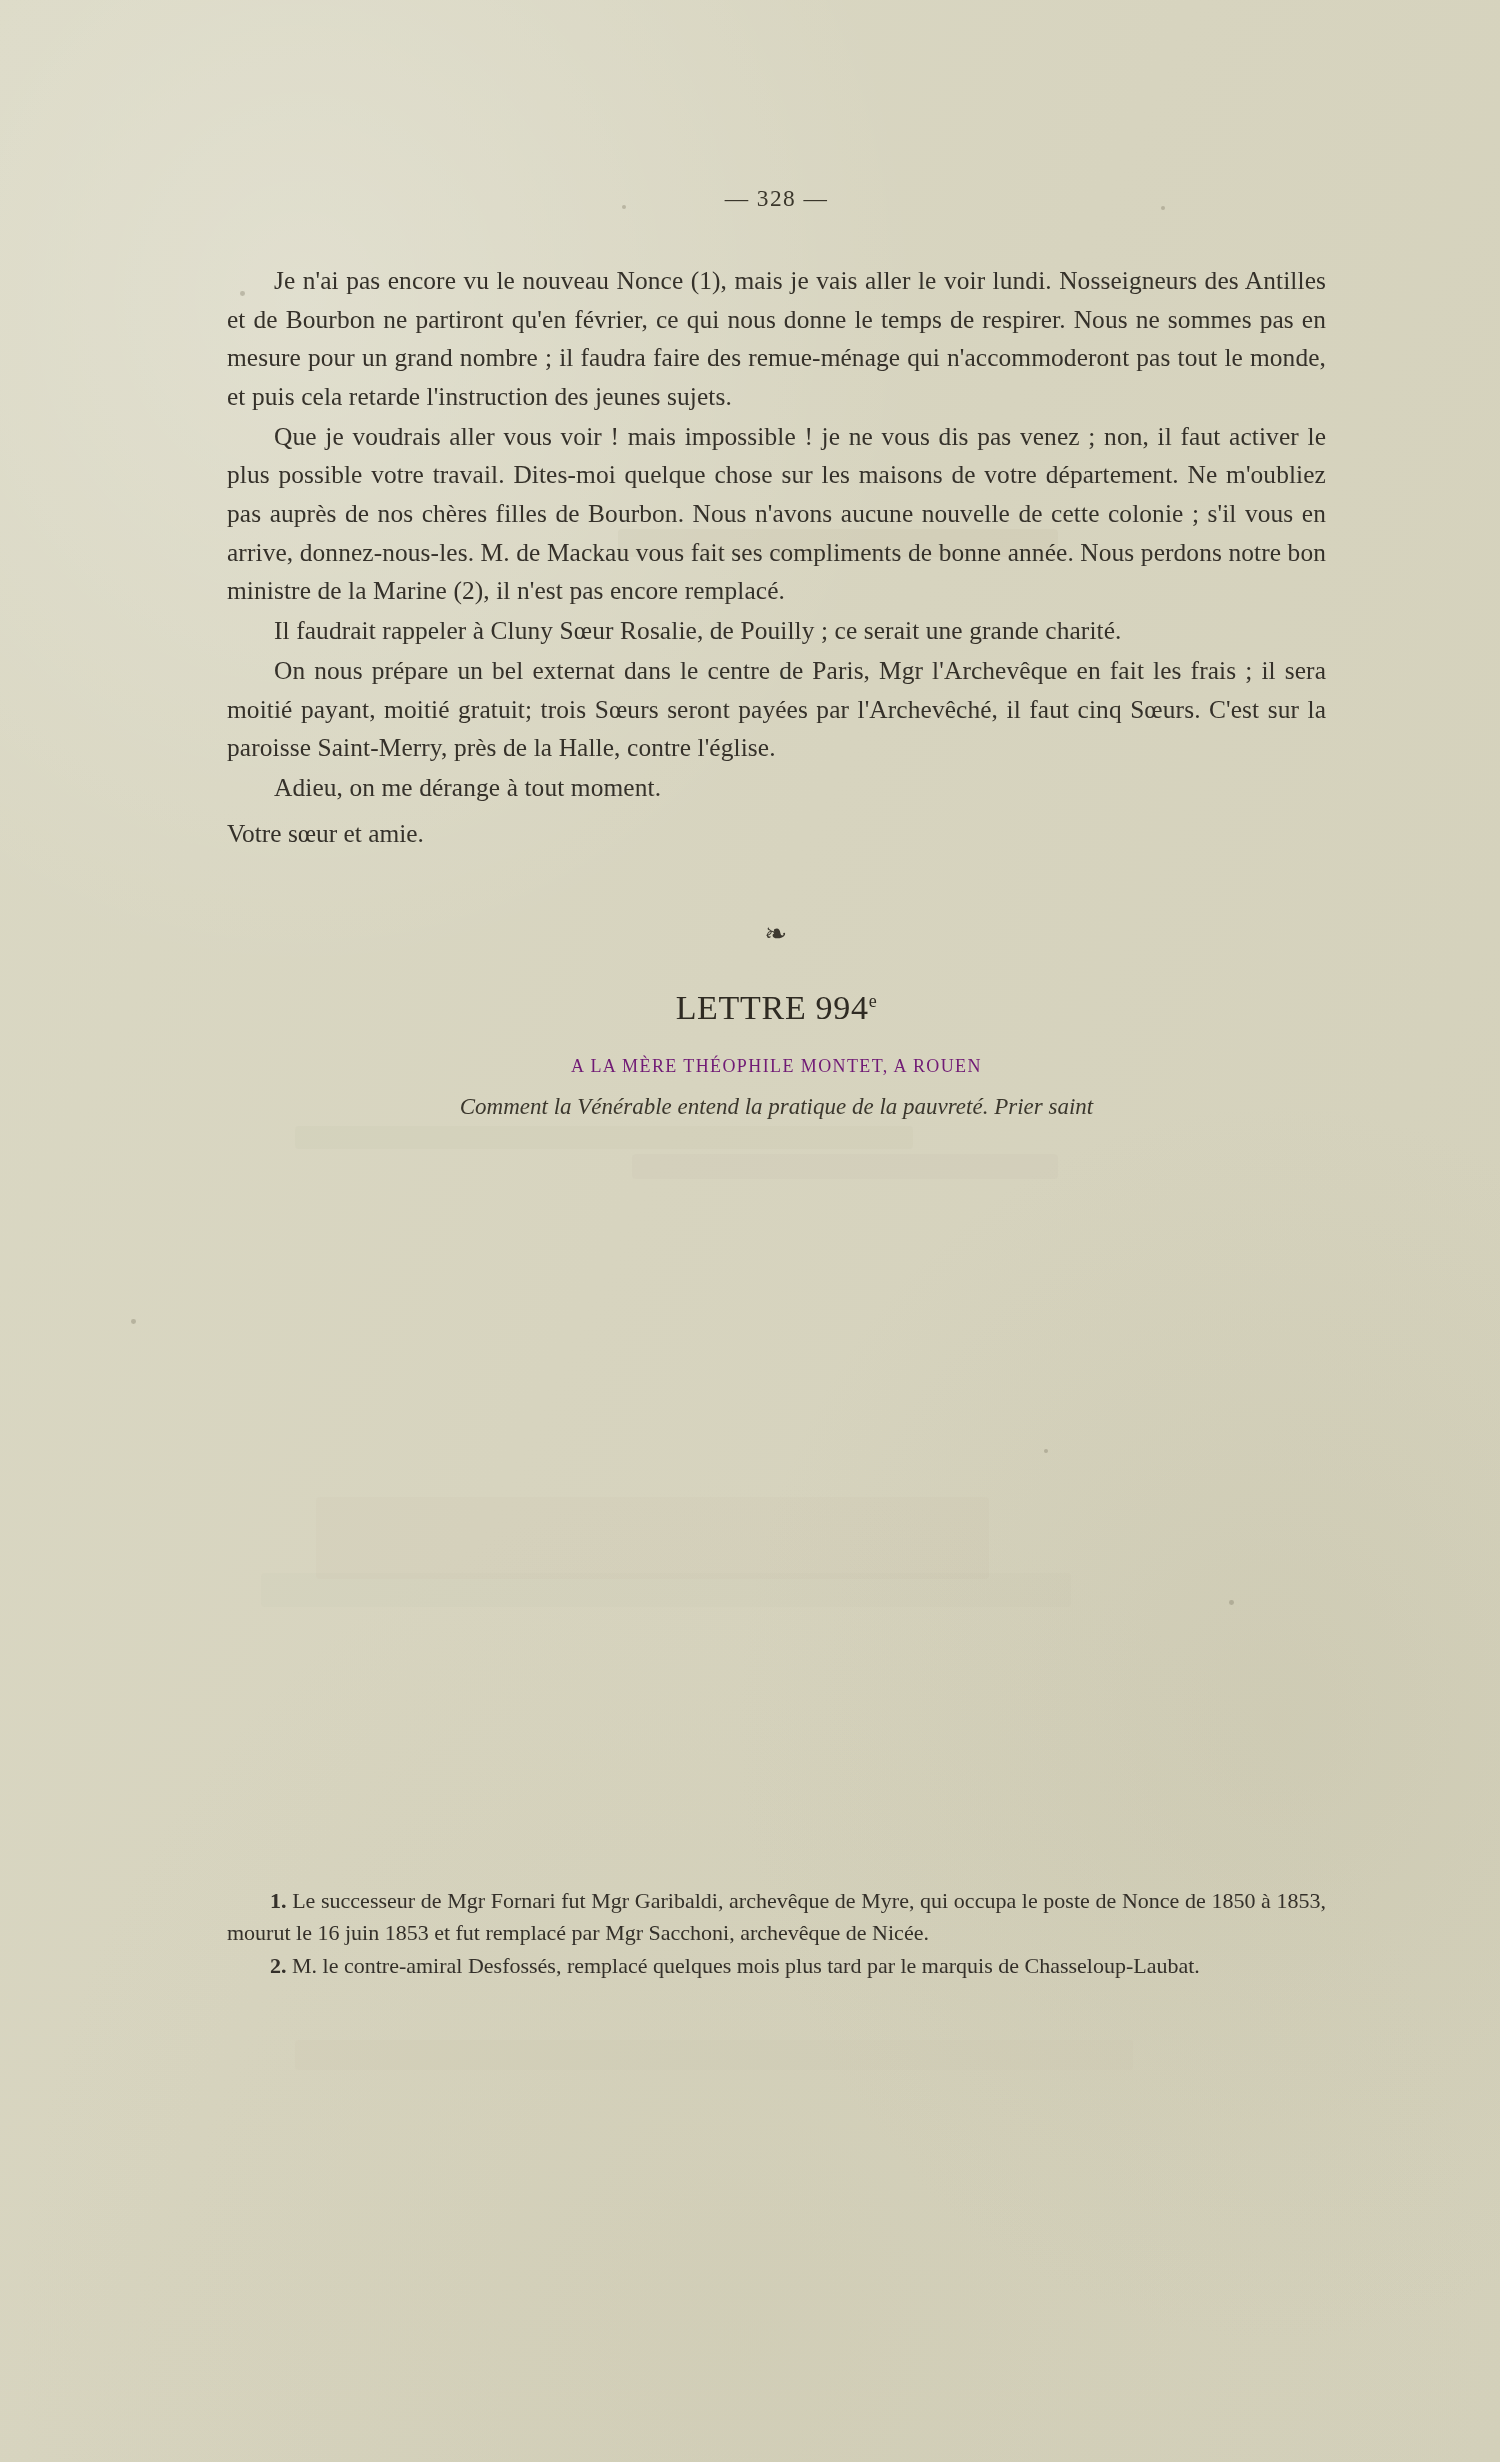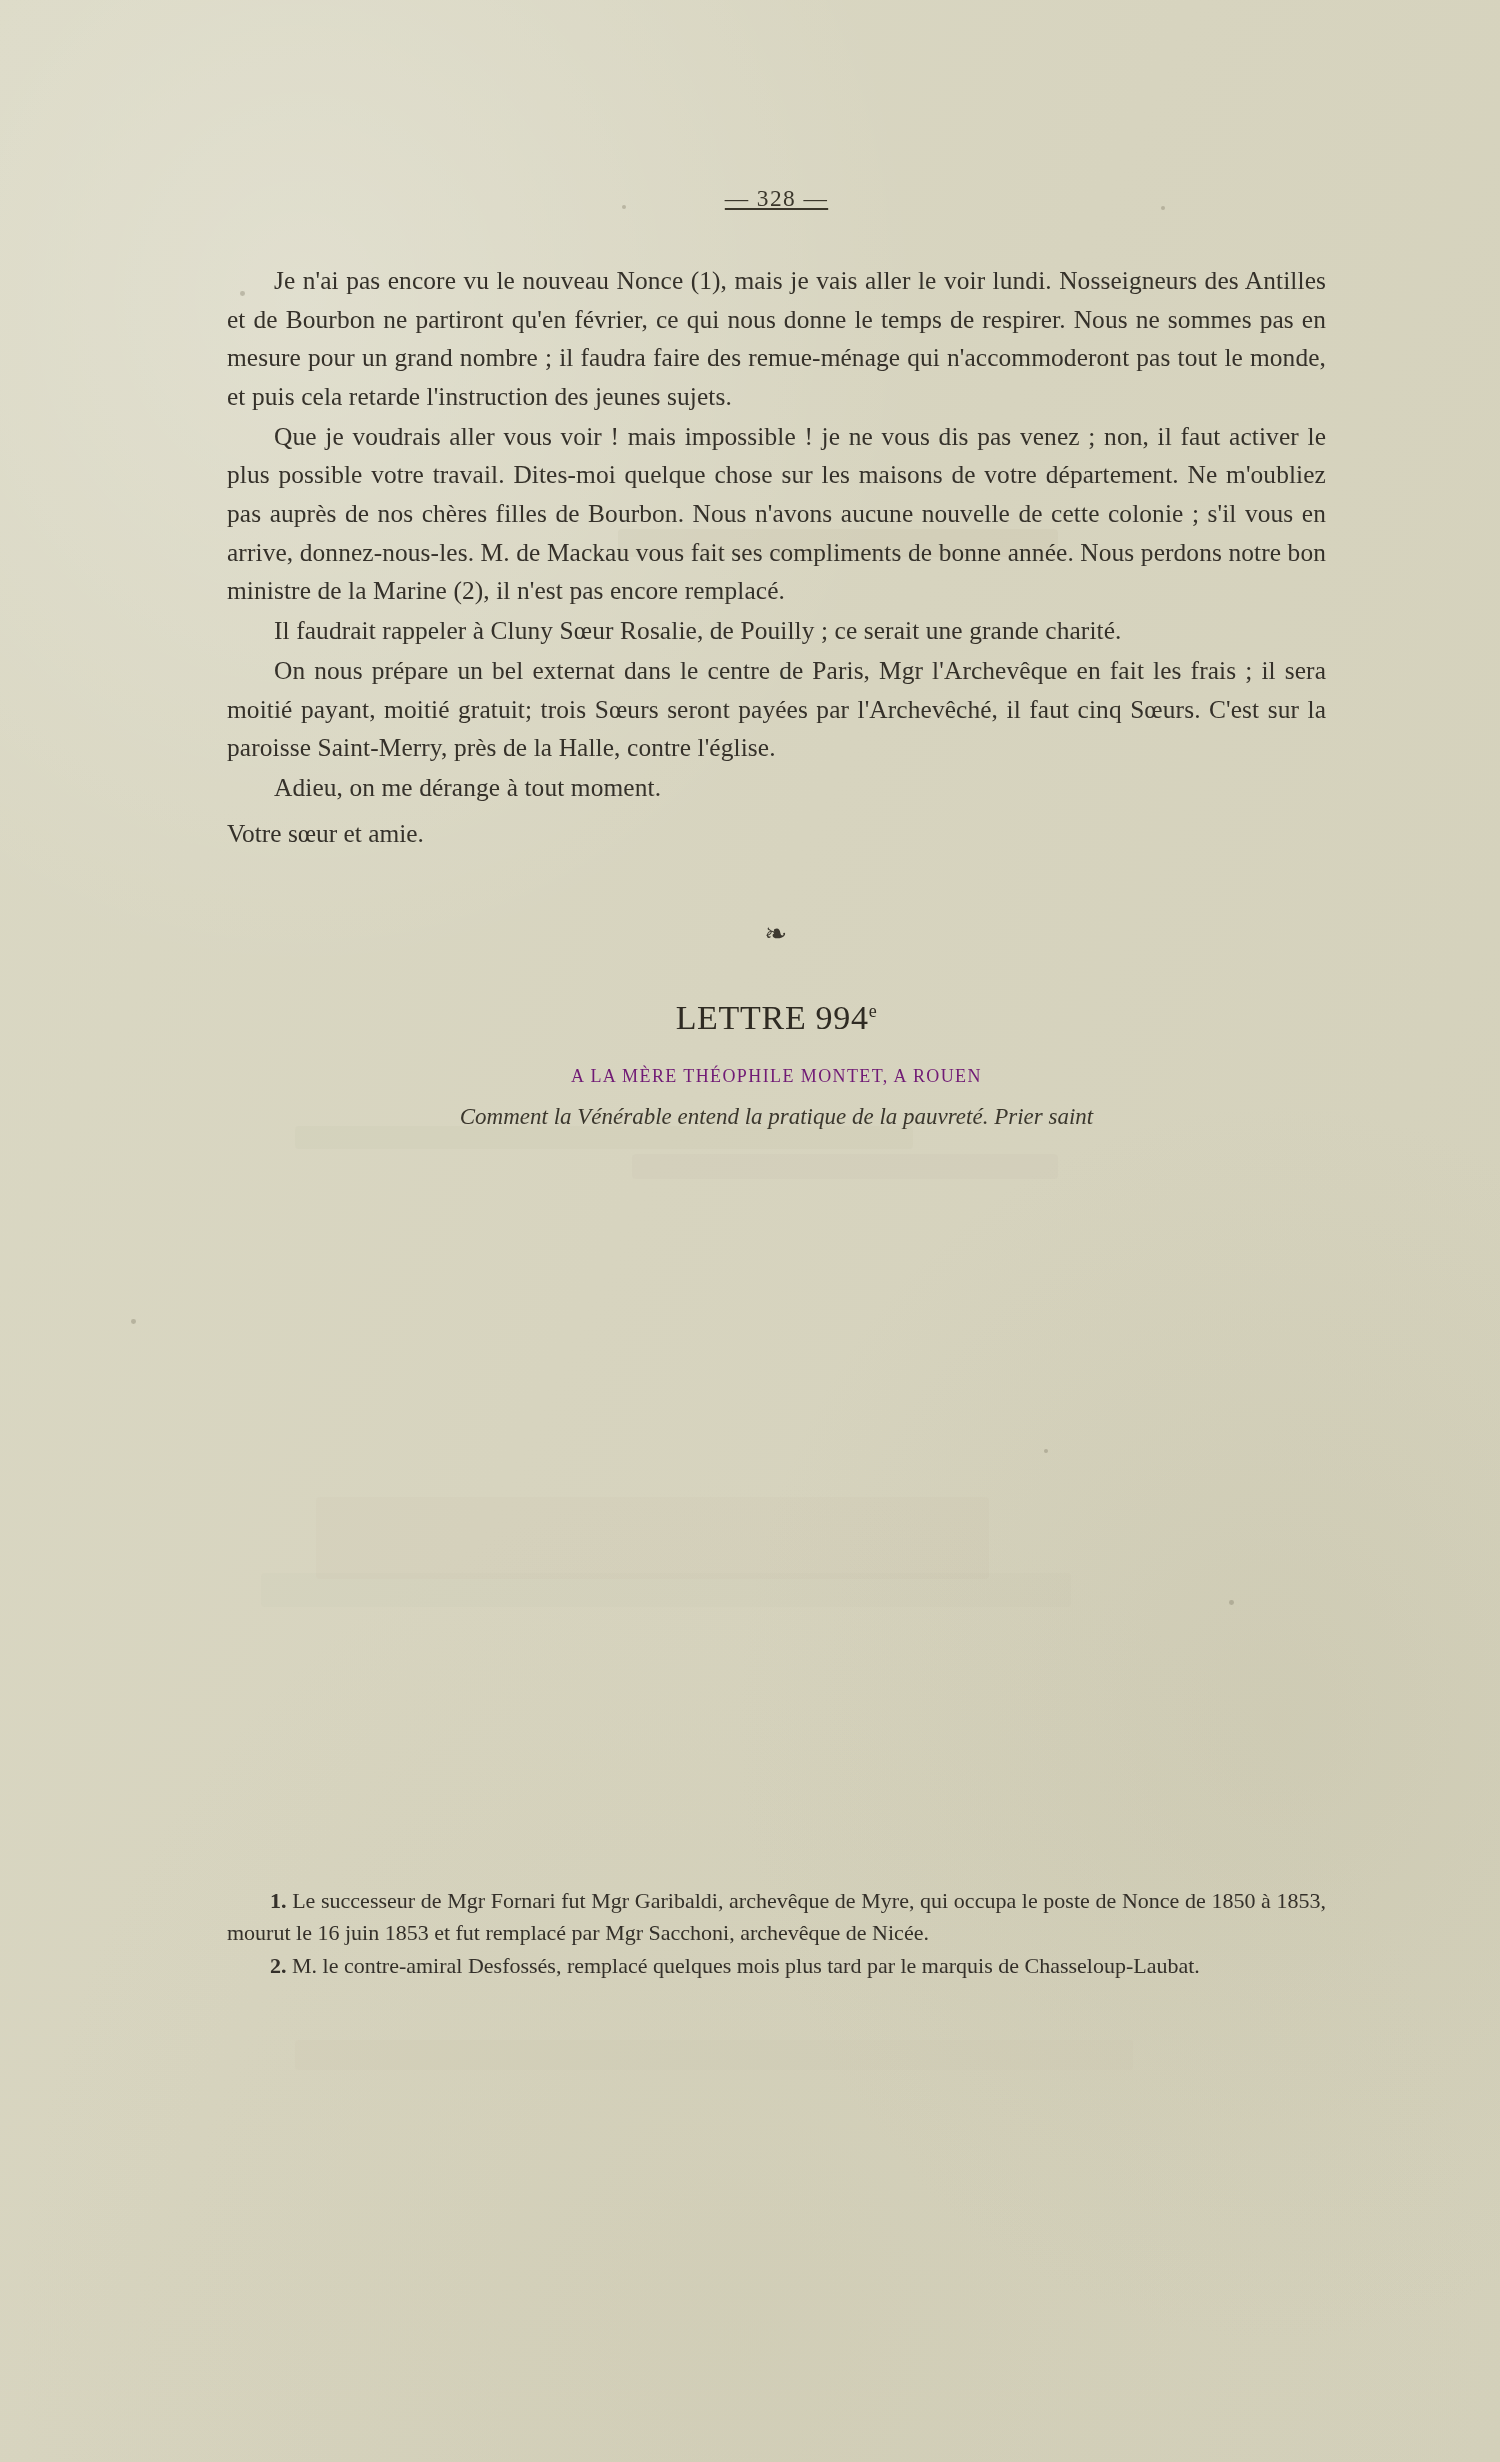--- a/index.html
+++ b/index.html
@@ -38,21 +38,20 @@
     top: 185px;
     width: 1099px;
   }
   .folio {
     text-align: center;
     font-size: 23.4px;
     letter-spacing: 1.4px;
     color: #3a362b;
     margin-bottom: 49px;
     font-family: "Liberation Serif", serif;
-    text-decoration: underline;
   }
   p.body-par {
     font-size: 25.4px;
     line-height: 1.52;
     text-align: justify;
     text-justify: inter-word;
     margin: 0 0 1.4px 0;
     text-indent: 47px;
     color: #35312a;
     letter-spacing: 0.1px;
@@ -68,21 +67,21 @@
     text-align: center;
     font-size: 27.5px;
     color: #3d3930;
     margin: 69px 0 0 0;
     letter-spacing: 1.4px;
   }
   .letter-title {
     text-align: center;
     font-size: 34px;
     letter-spacing: 0.7px;
-    margin-top: 49px;
+    margin-top: 39px;
     color: #2f2b23;
     font-family: "Liberation Serif", serif;
   }
   .letter-title sup {
     font-size: 18px;
     vertical-align: super;
   }
   .letter-sub {
     text-align: center;
     font-size: 18px;

